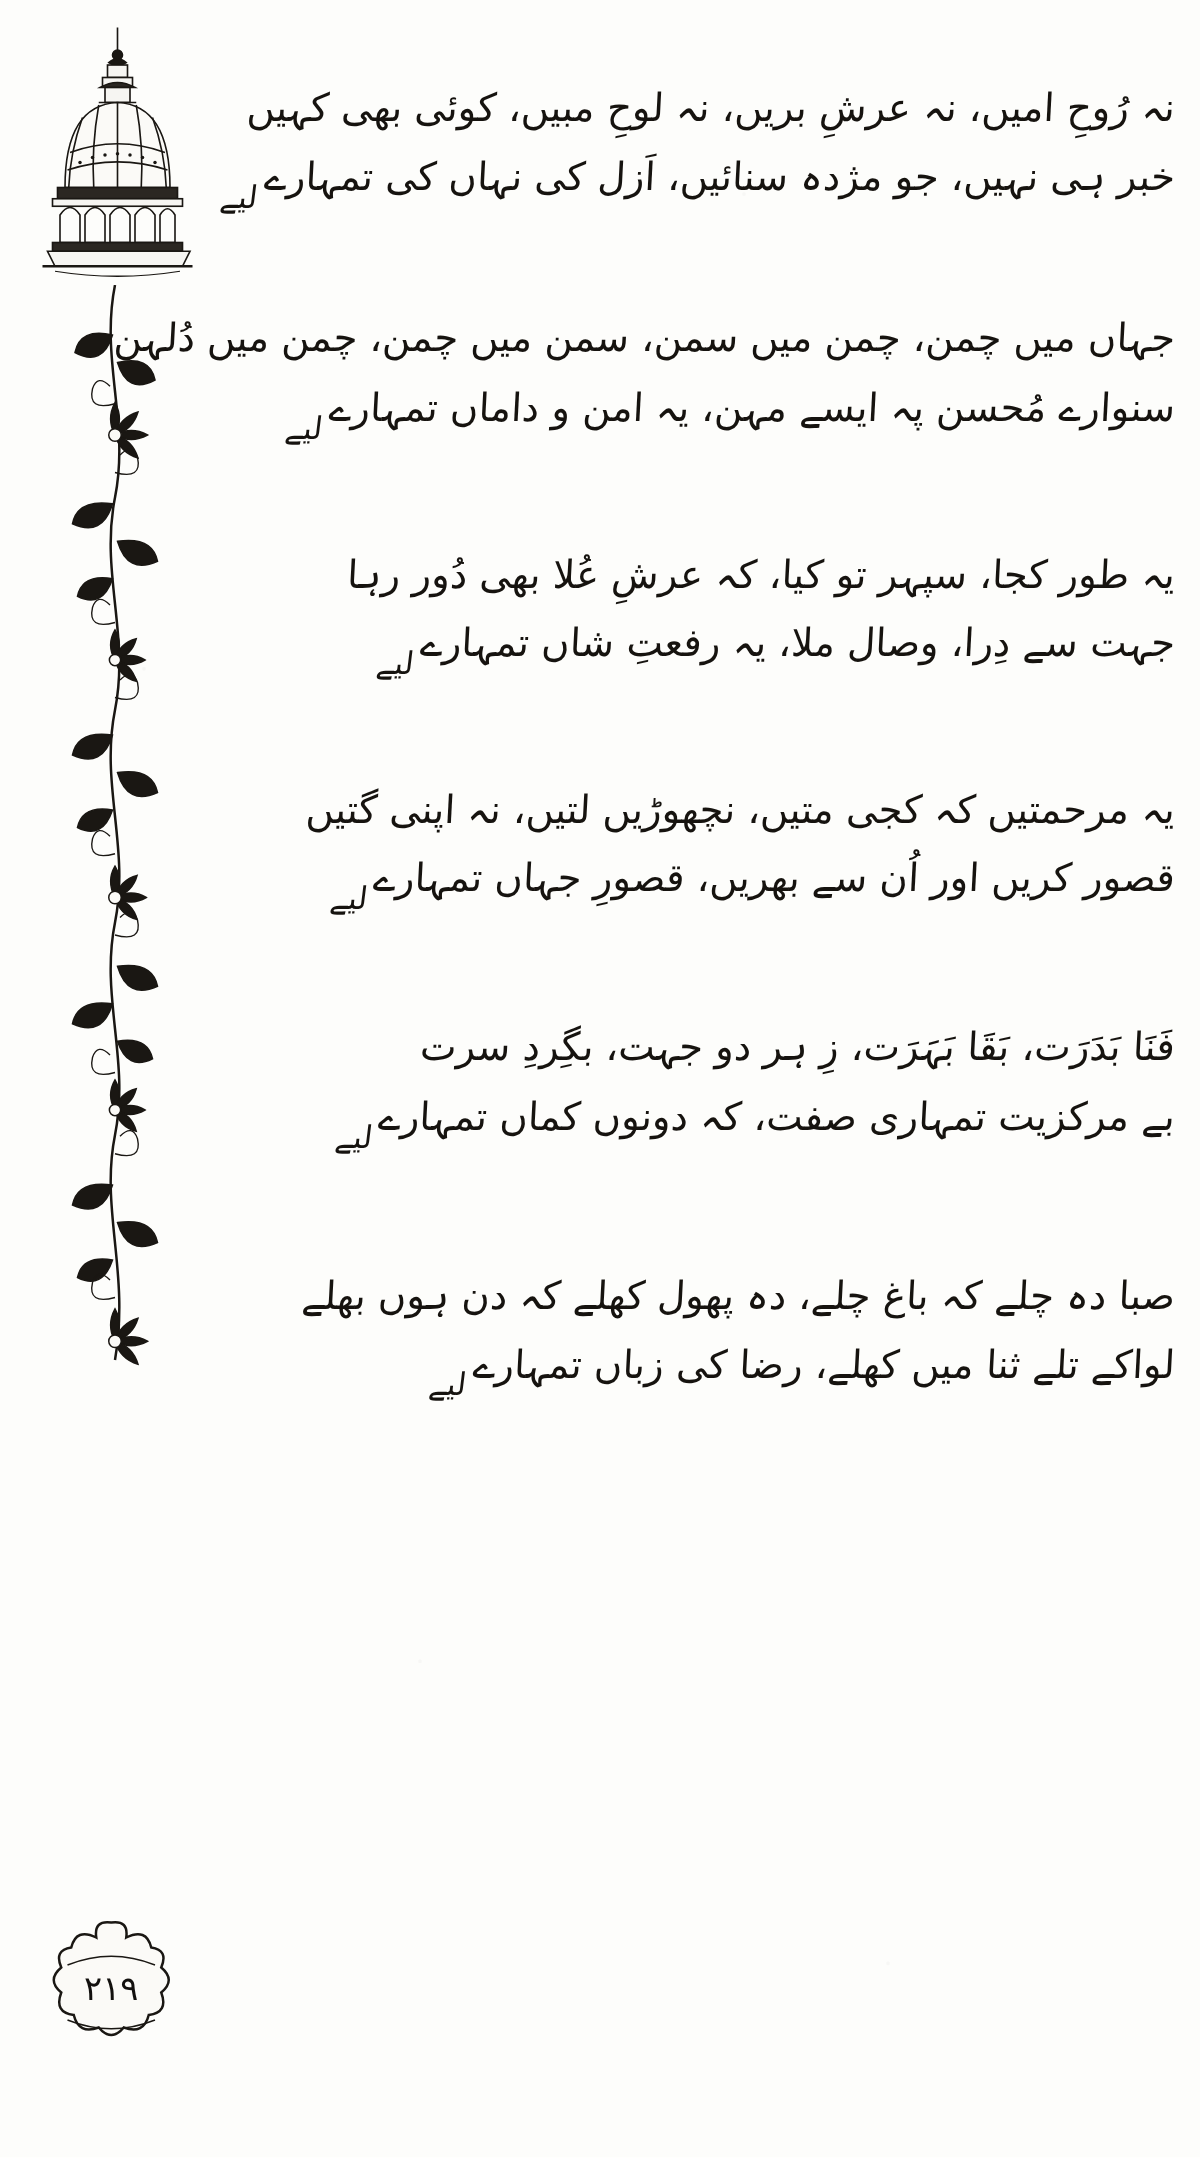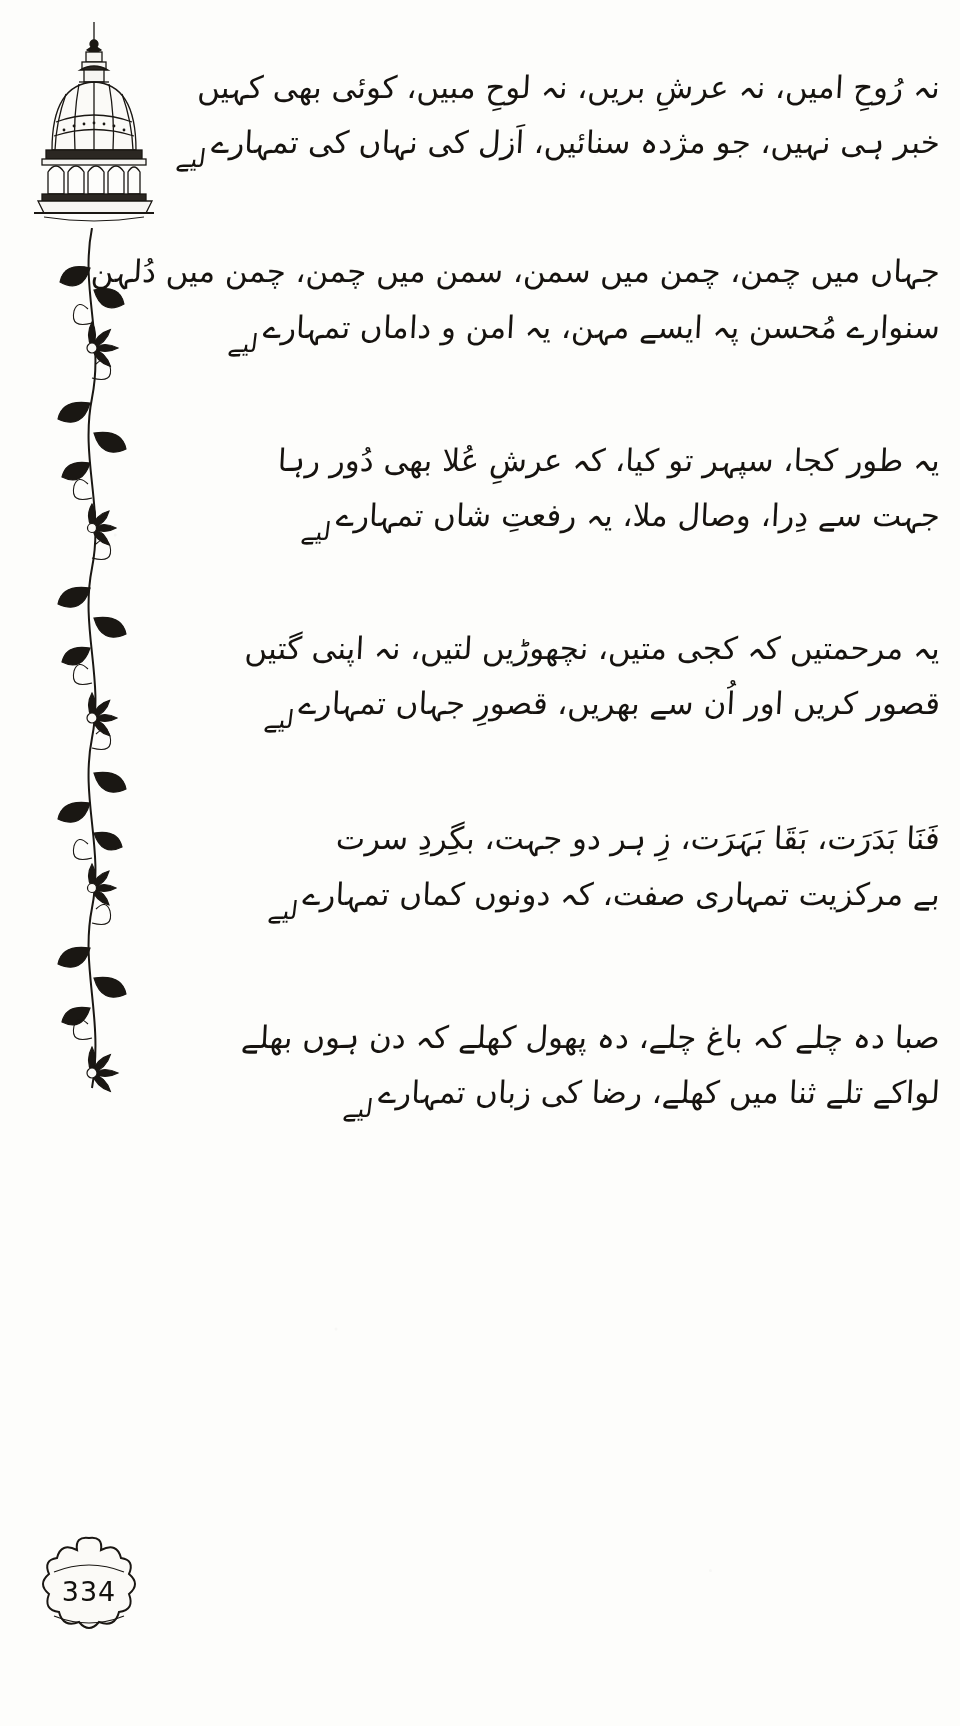--- a/index.html
+++ b/index.html
@@ -254,21 +254,21 @@
       </svg>
     </div>
 
     <div class="page-number-badge">
       <svg viewBox="0 0 130 120" width="130" height="120" aria-hidden="true">
         <g stroke="#1a1713" fill="none" stroke-width="2">
           <path d="M65 6 q14 -2 12 12 q16 -8 20 8 q14 2 8 16 q12 10 0 20 q6 16 -10 18 q-4 16 -20 10 q-10 12 -20 0 q-16 6 -20 -10 q-16 -2 -10 -18 q-12 -10 0 -20 q-6 -14 8 -16 q4 -16 20 -8 q-2 -14 12 -12z" fill="#fbfaf7"></path>
           <path d="M30 40 q35 -14 70 0 M30 84 q35 14 70 0" stroke-width="1.2"></path>
         </g>
       </svg>
-      <div class="num">334</div>
+      <div class="num">۲۱۹</div>
     </div>
   </div>
 
   <div class="poem">
 
     <div class="couplet c1">
       <div class="line first">نہ رُوحِ امیں، نہ عرشِ بریں، نہ لوحِ مبیں، کوئی بھی کہیں</div>
       <div class="line second">
         <span>خبر ہی نہیں، جو مژدہ سنائیں، اَزل کی نہاں کی تمہارے</span><span class="tail">لیے</span>
       </div>

